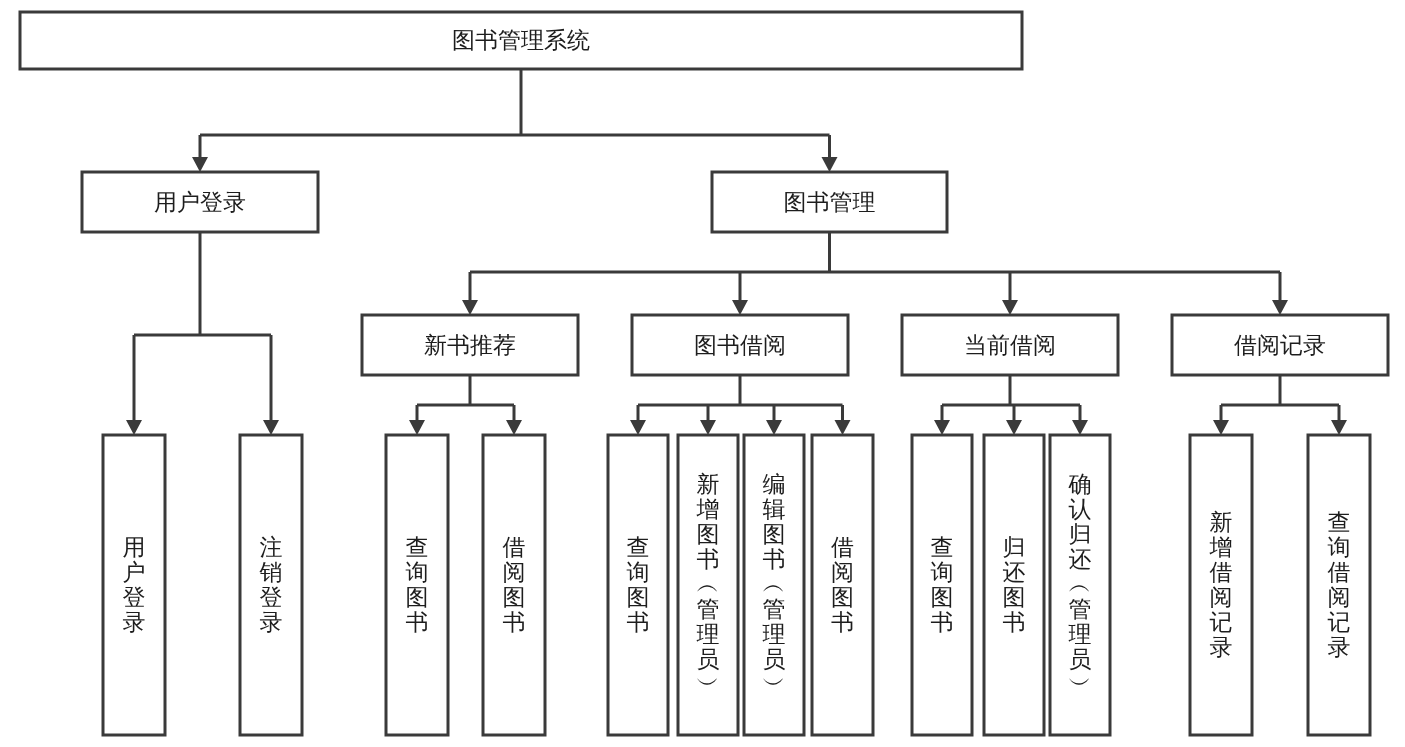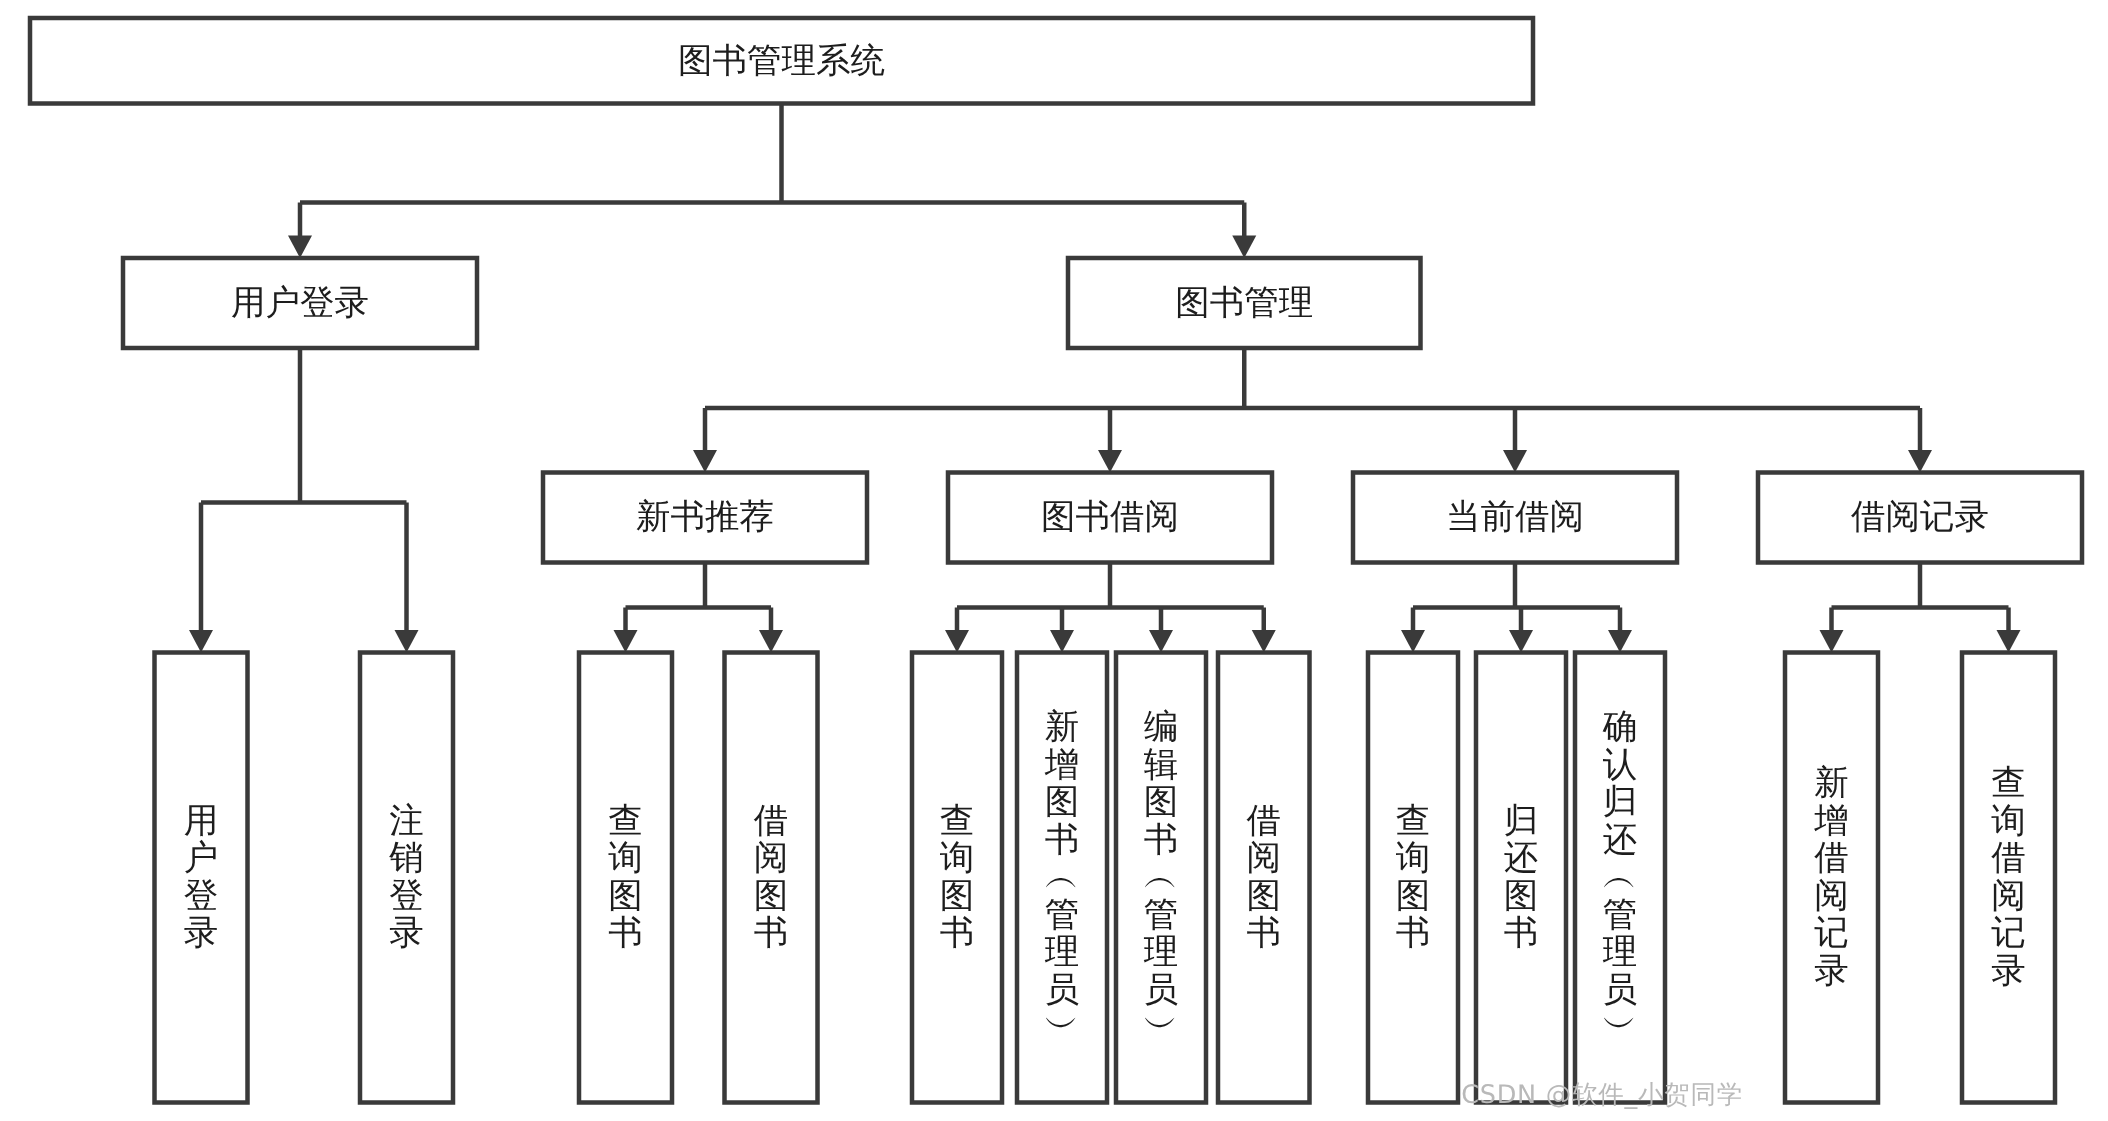--- a/index.html
+++ b/index.html
@@ -205,15 +205,14 @@
           <rect x="1190" y="435" width="62" height="300" class="node-rect"></rect>
           <text x="1221" y="529.5" class="node-label-v"><tspan x="1221" dy="0">新</tspan><tspan x="1221" dy="25">增</tspan><tspan x="1221" dy="25">借</tspan><tspan x="1221" dy="25">阅</tspan><tspan x="1221" dy="25">记</tspan><tspan x="1221" dy="25">录</tspan></text>
         </g>
         <g>
           <rect x="1308" y="435" width="62" height="300" class="node-rect"></rect>
           <text x="1339" y="529.5" class="node-label-v"><tspan x="1339" dy="0">查</tspan><tspan x="1339" dy="25">询</tspan><tspan x="1339" dy="25">借</tspan><tspan x="1339" dy="25">阅</tspan><tspan x="1339" dy="25">记</tspan><tspan x="1339" dy="25">录</tspan></text>
         </g>
       </g>
   </svg>
 
-  <div class="watermark">CSDN @软件_小贺同学</div>
 
 </div>
 
 </body></html>

